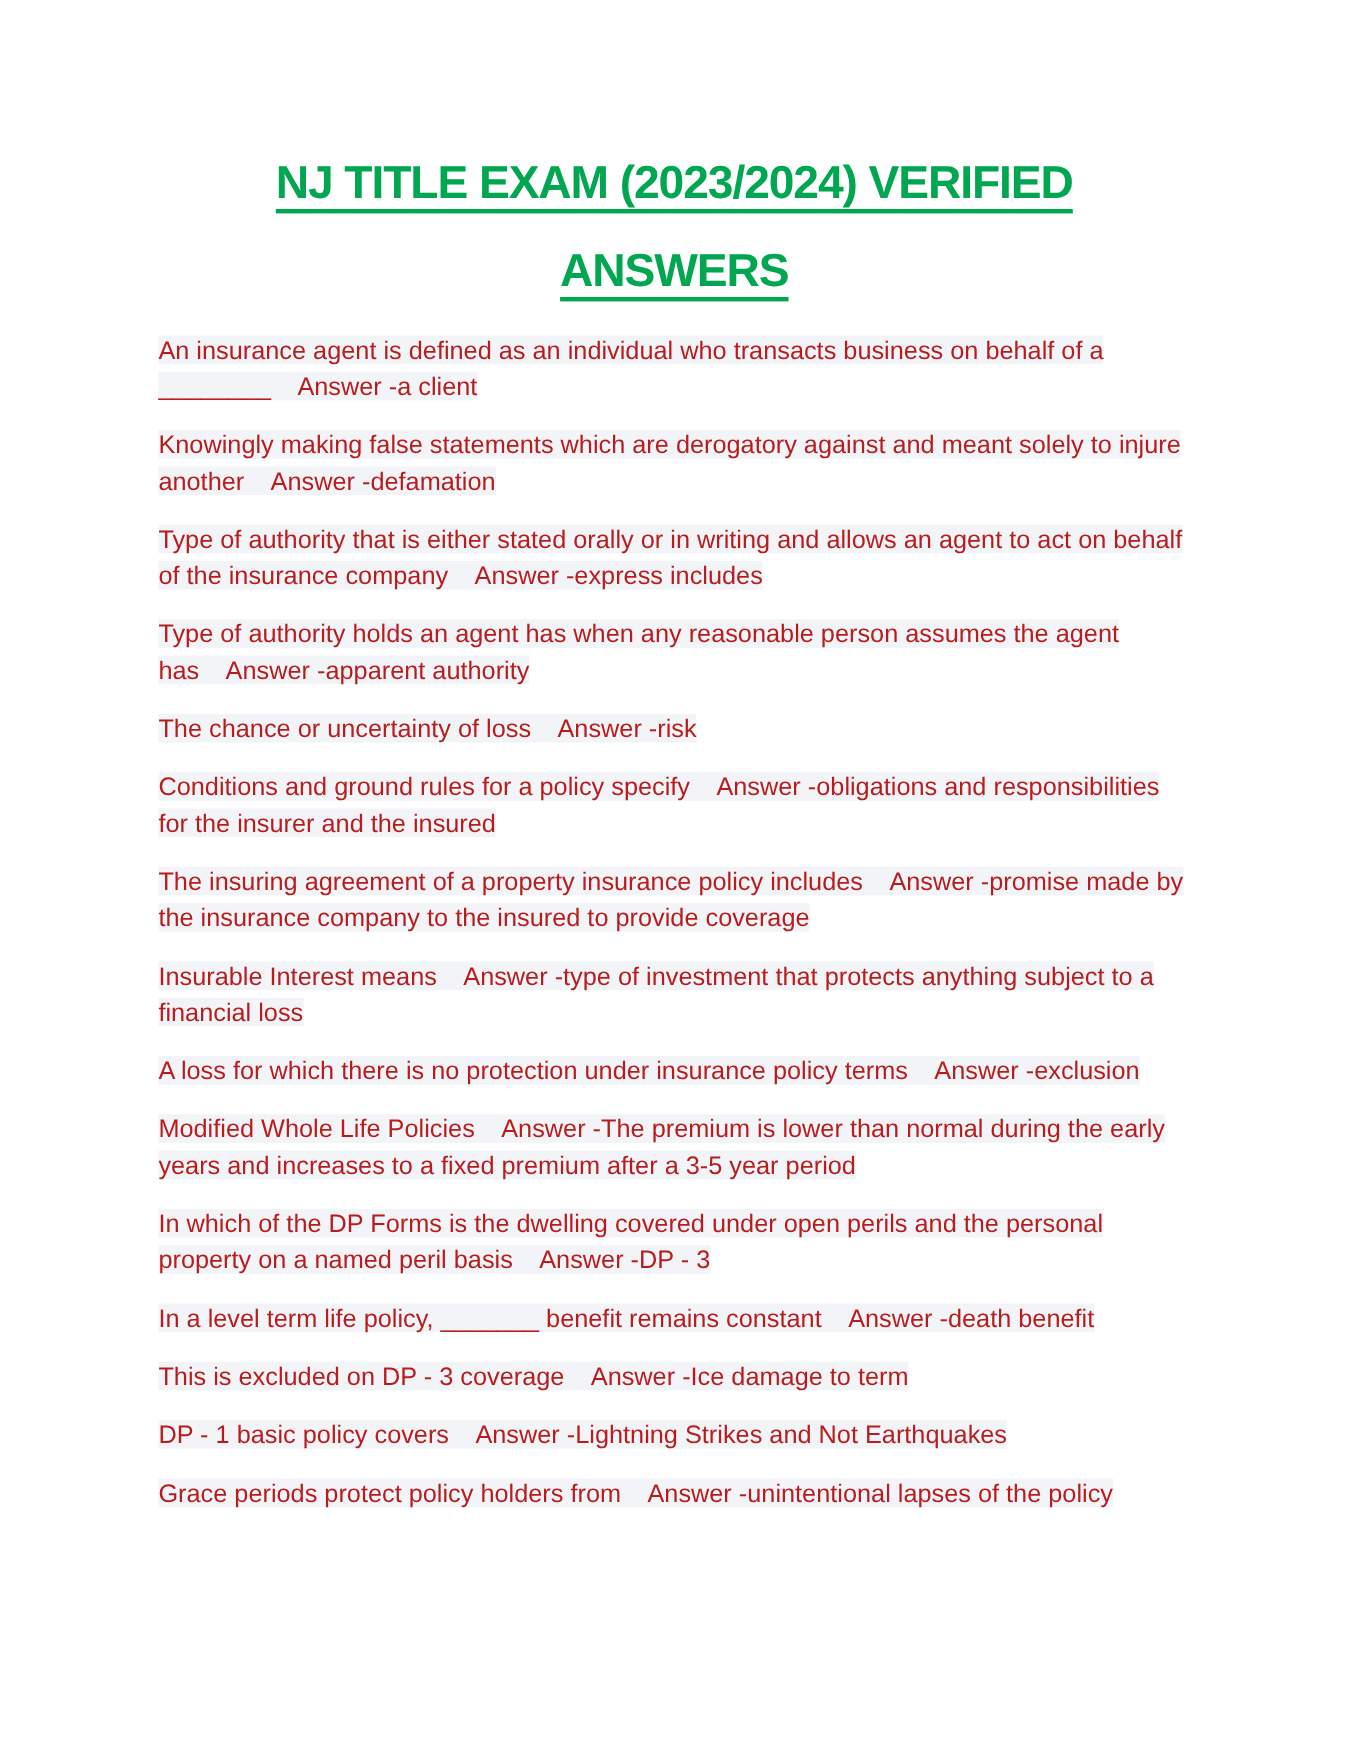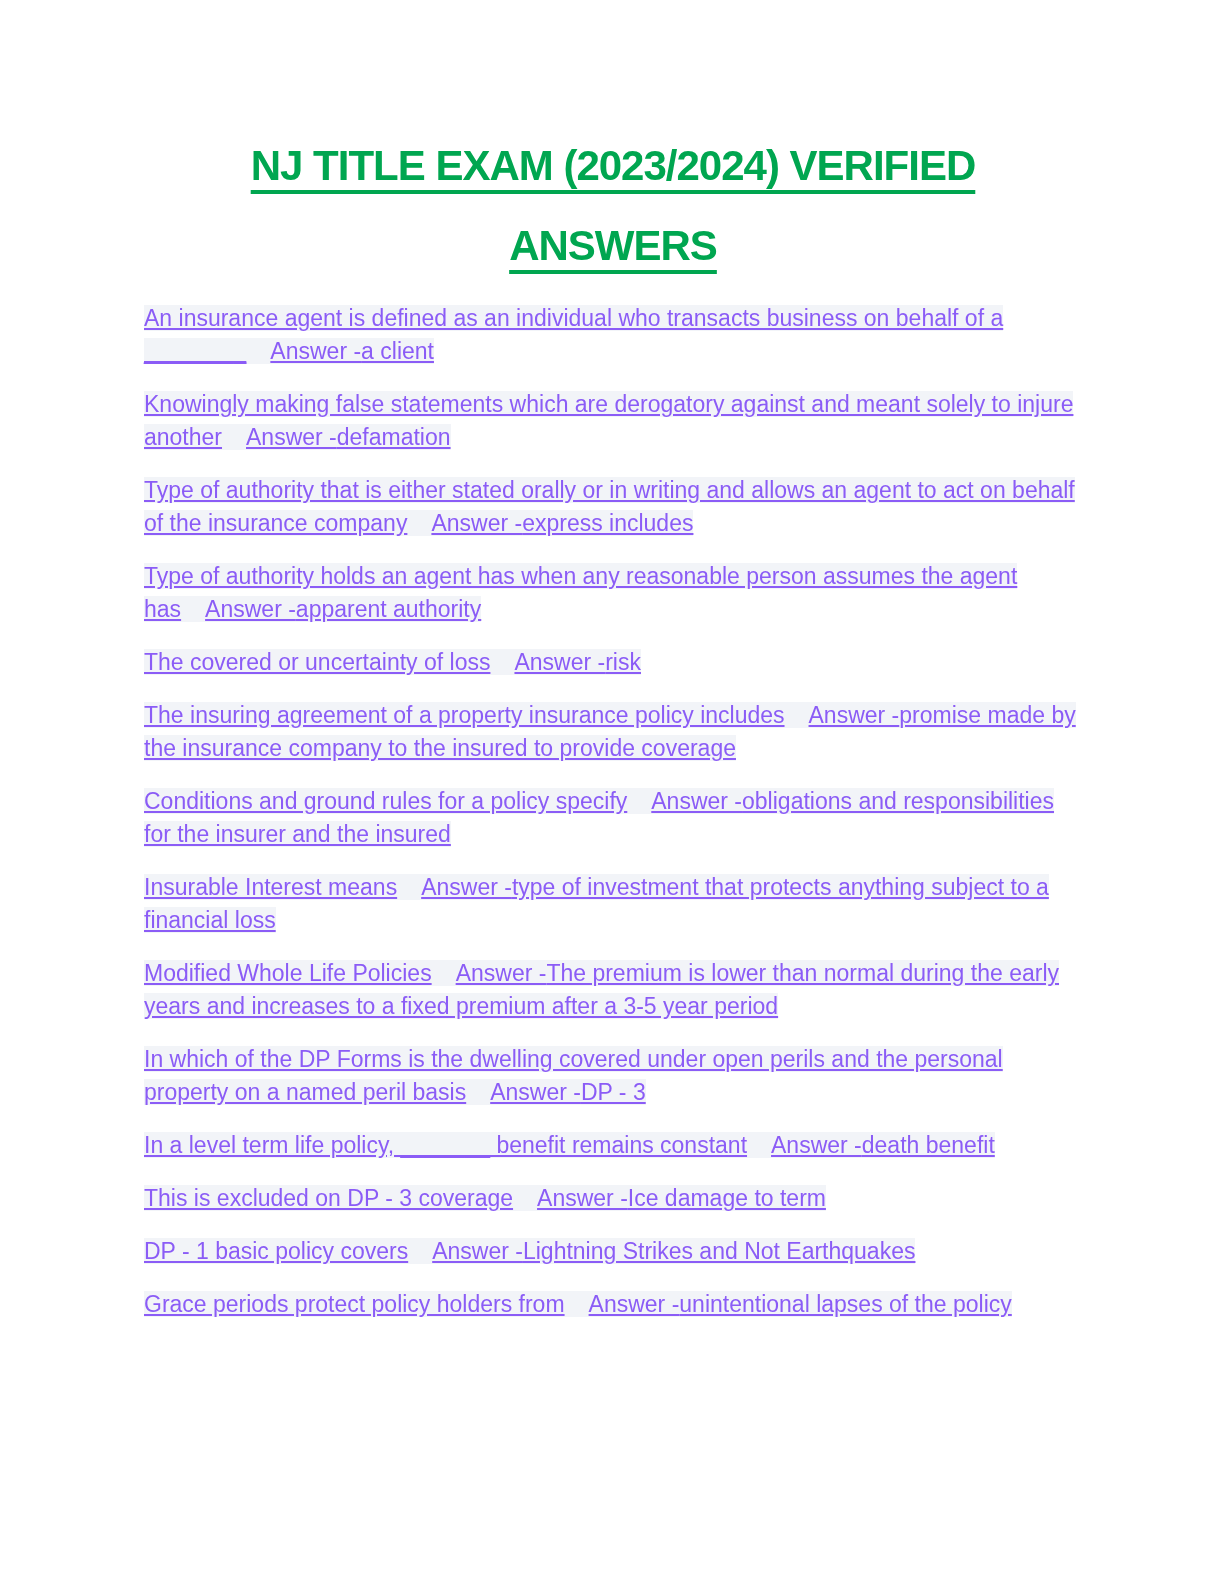--- a/index.html
+++ b/index.html
@@ -23,24 +23,23 @@
     margin-bottom: 16px;
   }
   .doc-title .t-line {
     display: inline-block;
     text-decoration: underline;
     text-decoration-thickness: 4px;
     text-underline-offset: 10px;
   }
   .doc-title .t-row { display: block; }
   .qa-list {
-    color: #8b5cf6;
+    color: #b91c1c;
     font-size: 23px;
     line-height: 33px;
-    text-decoration: underline;
   }
   .qa {
     margin-bottom: 20px;
   }
   .hl {
     background: #F2F4F8;
   }
   .ap {
     padding-left: 24px;
   }
@@ -58,28 +57,29 @@
   <div class="qa-list">
 
     <p class="qa"><span class="hl"><span>An insurance agent is defined as an individual who transacts business on behalf of a ________</span><span class="ap">Answer -</span><span>a client</span></span></p>
 
     <p class="qa"><span class="hl"><span>Knowingly making false statements which are derogatory against and meant solely to injure another</span><span class="ap">Answer -</span><span>defamation</span></span></p>
 
     <p class="qa"><span class="hl"><span>Type of authority that is either stated orally or in writing and allows an agent to act on behalf of the insurance company</span><span class="ap">Answer -</span><span>express includes</span></span></p>
 
     <p class="qa"><span class="hl"><span>Type of authority holds an agent has when any reasonable person assumes the agent has</span><span class="ap">Answer -</span><span>apparent authority</span></span></p>
 
-    <p class="qa"><span class="hl"><span>The covered or uncertainty of loss</span><span class="ap">Answer -</span><span>risk</span></span></p>
+    <p class="qa"><span class="hl"><span>The chance or uncertainty of loss</span><span class="ap">Answer -</span><span>risk</span></span></p>
+
+    <p class="qa"><span class="hl"><span>Conditions and ground rules for a policy specify</span><span class="ap">Answer -</span><span>obligations and responsibilities for the insurer and the insured</span></span></p>
 
     <p class="qa"><span class="hl"><span>The insuring agreement of a property insurance policy includes</span><span class="ap">Answer -</span><span>promise made by the insurance company to the insured to provide coverage</span></span></p>
 
-    <p class="qa"><span class="hl"><span>Conditions and ground rules for a policy specify</span><span class="ap">Answer -</span><span>obligations and responsibilities for the insurer and the insured</span></span></p>
-
     <p class="qa"><span class="hl"><span>Insurable Interest means</span><span class="ap">Answer -</span><span>type of investment that protects anything subject to a financial loss</span></span></p>
 
+    <p class="qa"><span class="hl"><span>A loss for which there is no protection under insurance policy terms</span><span class="ap">Answer -</span><span>exclusion</span></span></p>
 
     <p class="qa"><span class="hl"><span>Modified Whole Life Policies</span><span class="ap">Answer -</span><span>The premium is lower than normal during the early years and increases to a fixed premium after a 3-5 year period</span></span></p>
 
     <p class="qa"><span class="hl"><span>In which of the DP Forms is the dwelling covered under open perils and the personal property on a named peril basis</span><span class="ap">Answer -</span><span>DP - 3</span></span></p>
 
     <p class="qa"><span class="hl"><span>In a level term life policy, _______ benefit remains constant</span><span class="ap">Answer -</span><span>death benefit</span></span></p>
 
     <p class="qa"><span class="hl"><span>This is excluded on DP - 3 coverage</span><span class="ap">Answer -</span><span>Ice damage to term</span></span></p>
 
 

